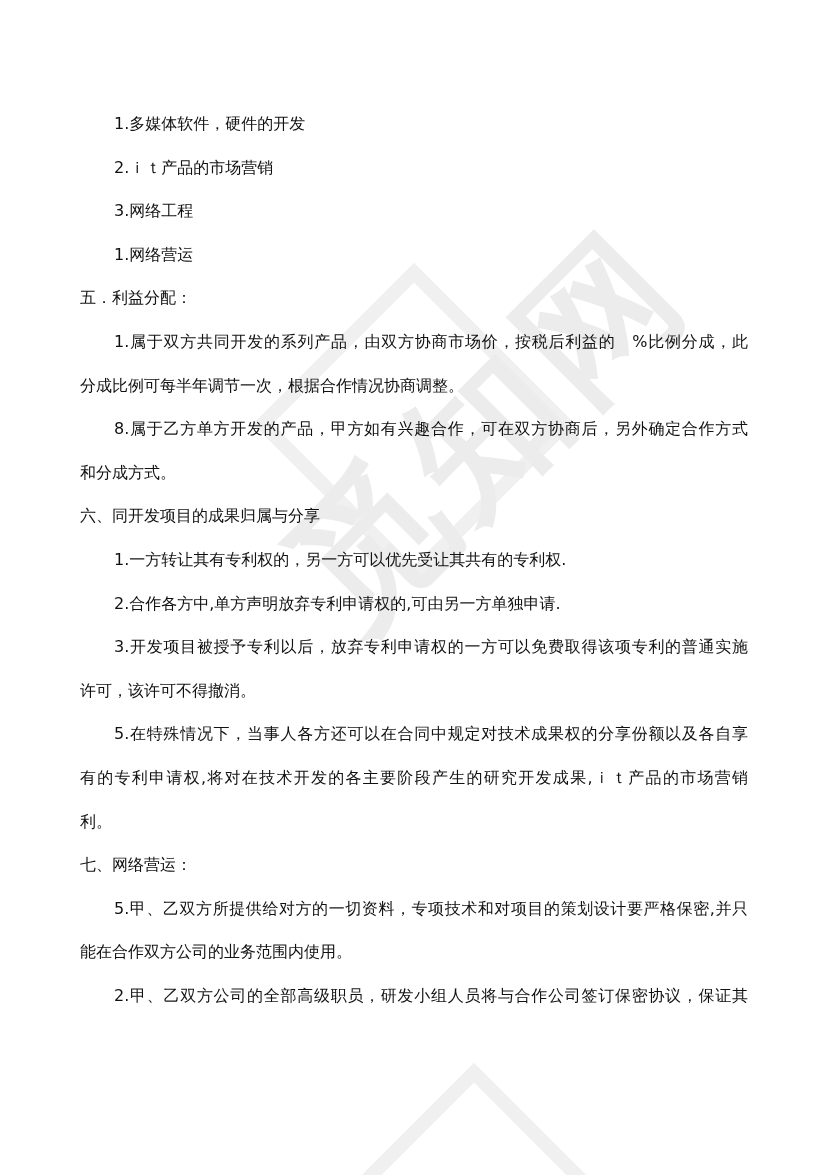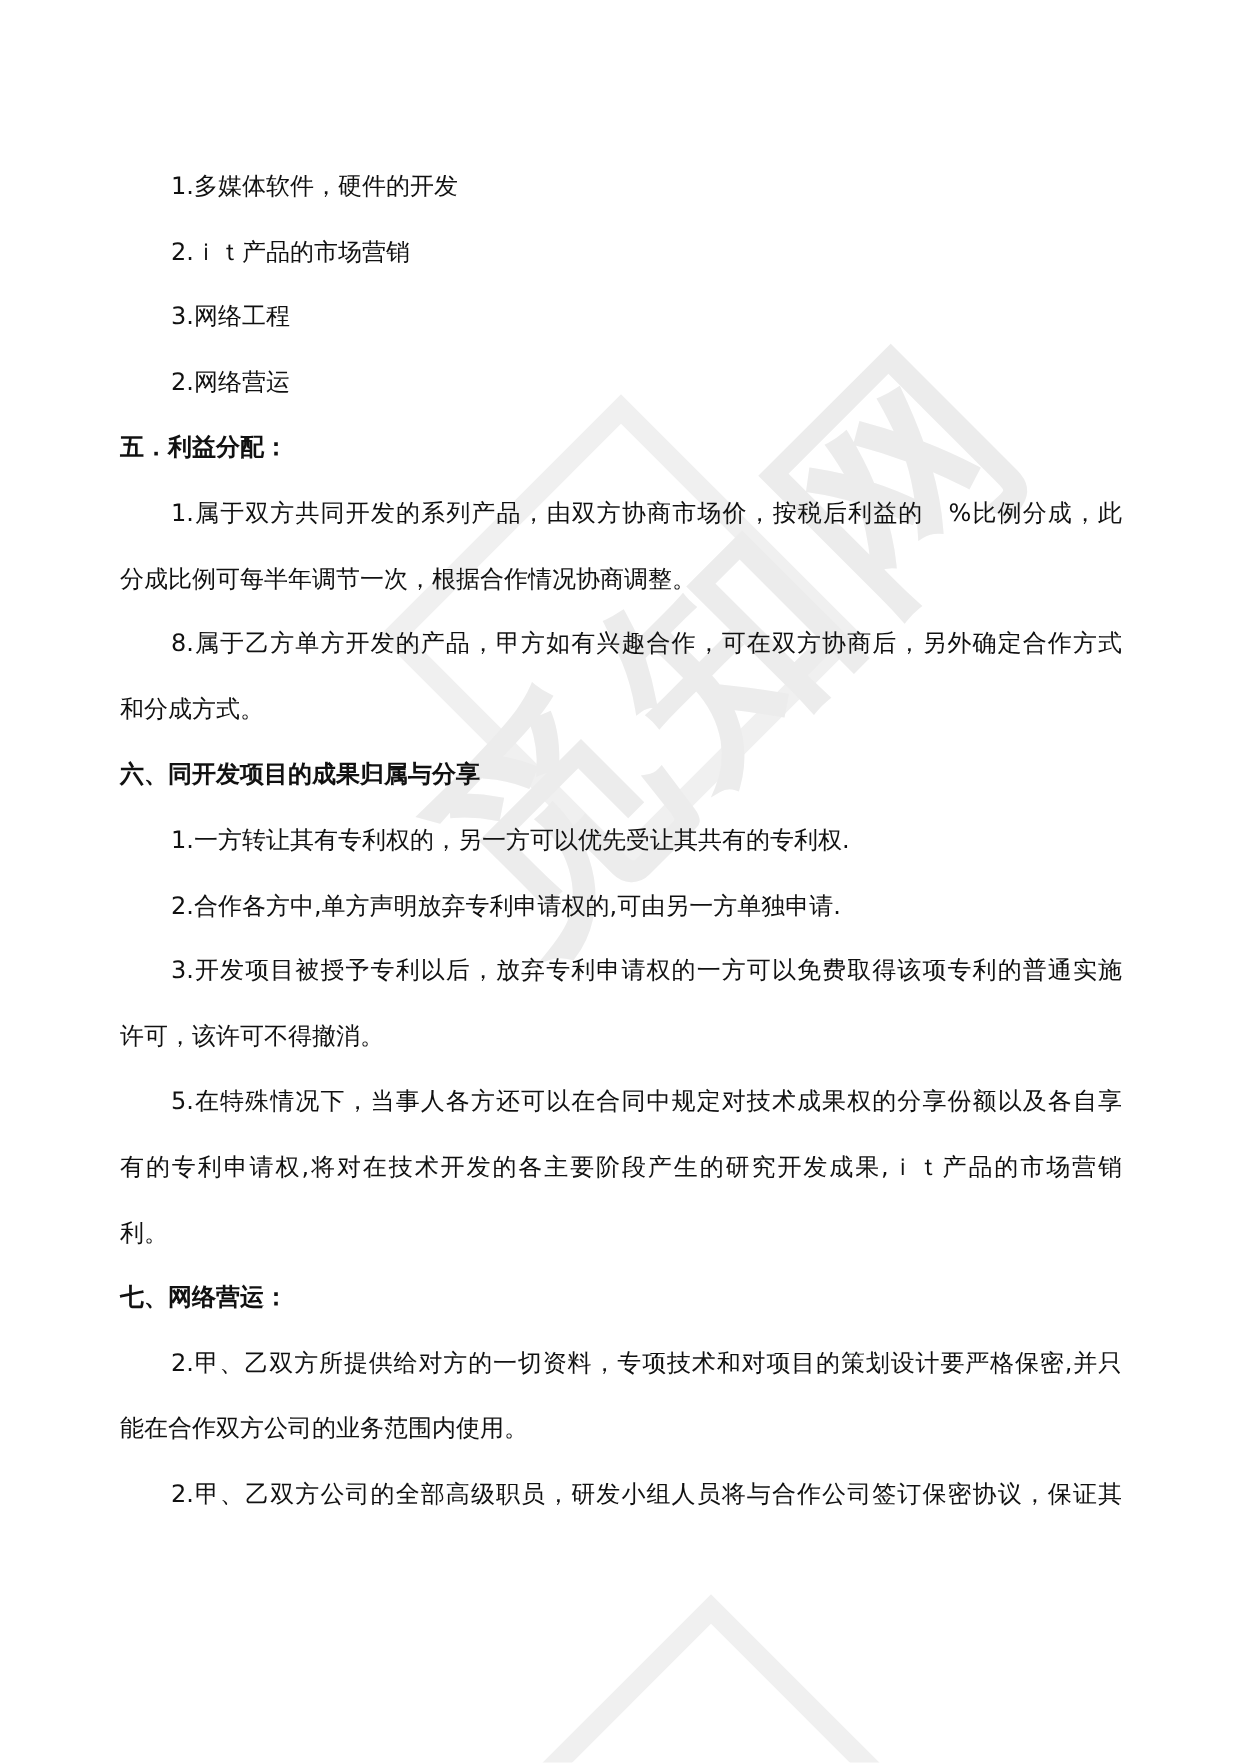--- a/index.html
+++ b/index.html
@@ -27,21 +27,21 @@
     height: 43.6px;
     white-space: nowrap;
     letter-spacing: 0px;
   }
   .indent { padding-left: 34px; }
   .justify {
     text-align: justify;
     text-align-last: justify;
   }
   .heading {
-    font-weight: bold;
+    font-weight: normal;
   }
   .watermark {
     position: absolute;
     color: #ececec;
     font-size: 150px;
     font-weight: bold;
     white-space: nowrap;
     transform: rotate(-45deg);
     transform-origin: center center;
     pointer-events: none;
@@ -63,35 +63,35 @@
 
 <div class="wm-frame" style="left:300px; top:310px; width:200px; height:200px;"></div>
 <div class="watermark" style="left:250px; top:330px;">觅知网</div>
 <div class="wm-frame" style="left:360px; top:1110px; width:200px; height:200px;"></div>
 
 <div class="page content">
 
   <div class="line indent">1.多媒体软件，硬件的开发</div>
   <div class="line indent">2.ｉｔ产品的市场营销</div>
   <div class="line indent">3.网络工程</div>
-  <div class="line indent">2.网络营运</div>
+  <div class="line indent">1.网络营运</div>
 
   <div class="line heading">五．利益分配：</div>
   <div class="line indent justify">1.属于双方共同开发的系列产品，由双方协商市场价，按税后利益的　%比例分成，此</div>
   <div class="line">分成比例可每半年调节一次，根据合作情况协商调整。</div>
   <div class="line indent justify">8.属于乙方单方开发的产品，甲方如有兴趣合作，可在双方协商后，另外确定合作方式</div>
   <div class="line">和分成方式。</div>
 
   <div class="line heading">六、同开发项目的成果归属与分享</div>
   <div class="line indent">1.一方转让其有专利权的，另一方可以优先受让其共有的专利权.</div>
   <div class="line indent">2.合作各方中,单方声明放弃专利申请权的,可由另一方单独申请.</div>
   <div class="line indent justify">3.开发项目被授予专利以后，放弃专利申请权的一方可以免费取得该项专利的普通实施</div>
   <div class="line">许可，该许可不得撤消。</div>
   <div class="line indent justify">5.在特殊情况下，当事人各方还可以在合同中规定对技术成果权的分享份额以及各自享</div>
   <div class="line justify">有的专利申请权,将对在技术开发的各主要阶段产生的研究开发成果,ｉｔ产品的市场营销</div>
   <div class="line">利。</div>
 
   <div class="line heading">七、网络营运：</div>
-  <div class="line indent justify">2.甲、乙双方所提供给对方的一切资料，专项技术和对项目的策划设计要严格保密,并只</div>
+  <div class="line indent justify">5.甲、乙双方所提供给对方的一切资料，专项技术和对项目的策划设计要严格保密,并只</div>
   <div class="line">能在合作双方公司的业务范围内使用。</div>
   <div class="line indent justify">2.甲、乙双方公司的全部高级职员，研发小组人员将与合作公司签订保密协议，保证其</div>
 
 </div>
 
 </body></html>

